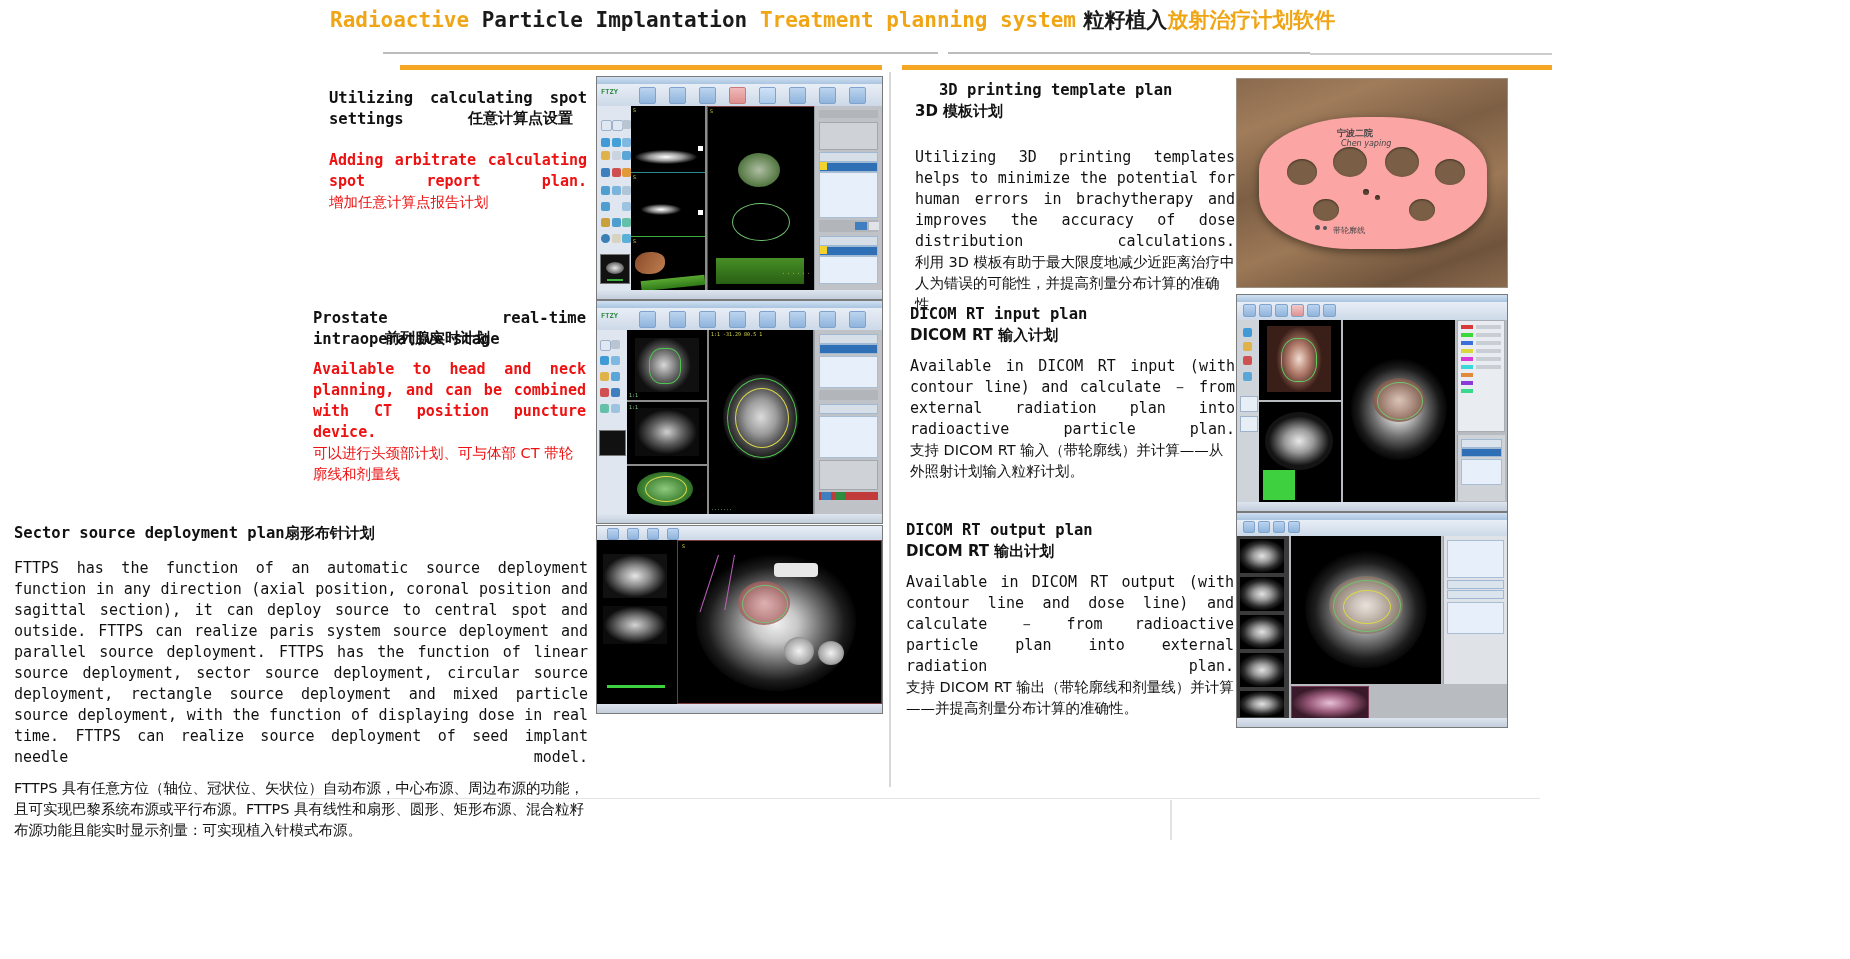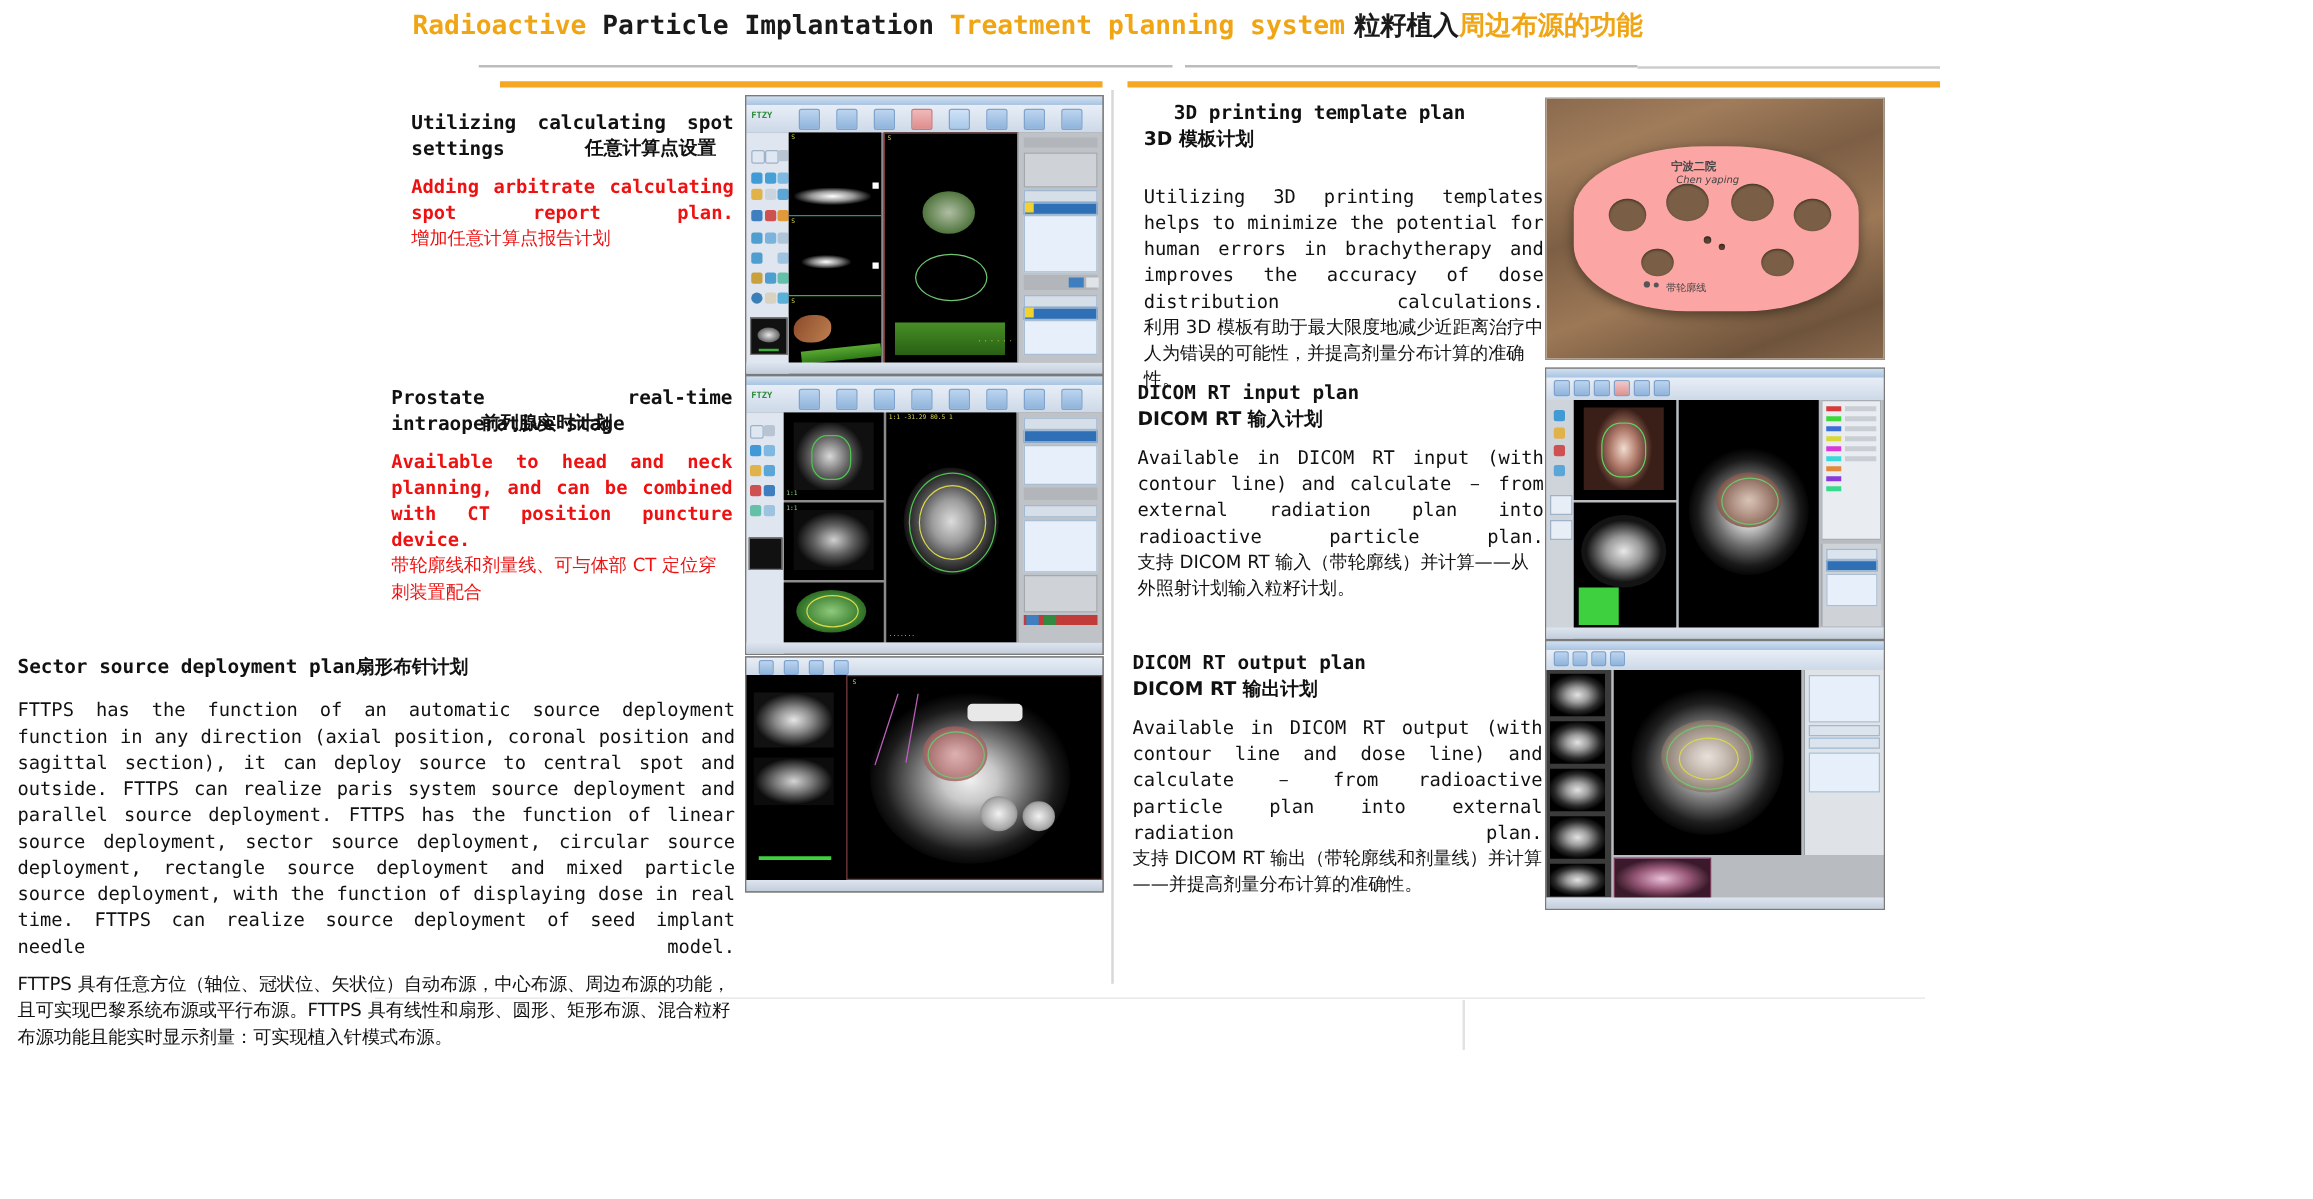--- a/index.html
+++ b/index.html
@@ -89,44 +89,44 @@
   .thumb{position:absolute;background:radial-gradient(ellipse 55% 50% at 50% 50%,#e3e3e3 0%,#9e9e9e 35%,#2b2b2b 75%,#000 100%);}
   .legend{position:absolute;background:#e9ecf0;border:1px solid #a8adb4;}
   .lgrow{position:absolute;height:4px;}
 </style>
 </head>
 <body>
 
 <div class="page">
 
   <div class="title-bar">
-    <span class="t-orange">Radioactive </span><span class="t-black">Particle Implantation </span><span class="t-orange">Treatment planning system</span><span class="t-black t-cn">  粒籽植入</span><span class="t-orange t-cn">周边布源的功能</span>
+    <span class="t-orange">Radioactive </span><span class="t-black">Particle Implantation </span><span class="t-orange">Treatment planning system</span><span class="t-black t-cn">  粒籽植入</span><span class="t-orange t-cn">放射治疗计划软件</span>
   </div>
 
   <div class="grayrule" style="left:383px;top:52px;width:555px;"></div>
   <div class="grayrule" style="left:948px;top:52px;width:362px;"></div>
   <div class="grayrule" style="left:1310px;top:53px;width:242px;height:2px;background:#cdcdcd;"></div>
   <div class="orangebar" style="left:400px;top:65px;width:482px;"></div>
   <div class="orangebar" style="left:902px;top:65px;width:650px;"></div>
   <div class="vsep" style="left:889px;top:72px;height:715px;"></div>
   <div class="vsep" style="left:1170px;top:800px;height:40px;background:#e2e2e2;"></div>
   <div class="grayrule" style="left:300px;top:798px;width:1240px;height:1px;background:#e4e4e4;"></div>
 
   <div class="tb" style="left:329px;top:88px;width:258px;">
     <div class="h-en just">Utilizing  calculating  spot settings </div>
     <div class="h-cn" style="margin-top:-21px;margin-left:139px;">任意计算点设置</div>
-    <div class="r-en just" style="margin-top:11px;">Adding  arbitrate  calculating spot report plan.</div>
+    <div class="r-en just" style="margin-top:22px;">Adding  arbitrate  calculating spot report plan.</div>
     <div class="r-cn">增加任意计算点报告计划</div>
   </div>
 
   <div class="tb" style="left:313px;top:308px;width:273px;">
     <div class="h-en justn">Prostate real-time intraoperative stage </div>
     <div class="h-cn" style="margin-top:-21px;margin-left:72px;">前列腺实时计划</div>
     <div class="r-en just" style="margin-top:11px;">Available  to  head  and  neck planning, and can be combined with CT position puncture device.</div>
-    <div class="r-cn">带轮廓线和剂量线、可与体部 CT 定位穿刺装置配合</div>
+    <div class="r-cn">可以进行头颈部计划、可与体部 CT 带轮廓线和剂量线</div>
   </div>
 
   <div class="tb" style="left:14px;top:523px;width:574px;">
     <div class="h-en" style="display:inline-block;">Sector source deployment plan </div><div class="h-cn" style="display:inline-block;">扇形布针计划</div>
     <div class="b-en just" style="margin-top:14px;">FTTPS has the function of an automatic source deployment function in any direction (axial position, coronal position and sagittal section), it can deploy source to central spot and outside. FTTPS can realize paris system source deployment and parallel source deployment. FTTPS has the function of linear source deployment, sector source deployment, circular source deployment, rectangle source deployment and mixed particle source deployment, with the function of displaying dose in real time. FTTPS can realize source deployment of seed implant needle model.</div>
     <div class="b-cn" style="margin-top:10px;">FTTPS 具有任意方位（轴位、冠状位、矢状位）自动布源，中心布源、周边布源的功能，且可实现巴黎系统布源或平行布源。FTTPS 具有线性和扇形、圆形、矩形布源、混合粒籽布源功能且能实时显示剂量：可实现植入针模式布源。</div>
   </div>
 
   <div class="tb" style="left:915px;top:80px;width:320px;">
     <div class="h-en" style="display:inline-block;margin-left:24px;">3D printing template plan  </div><div class="h-cn" style="display:inline-block;">3D 模板计划</div>

